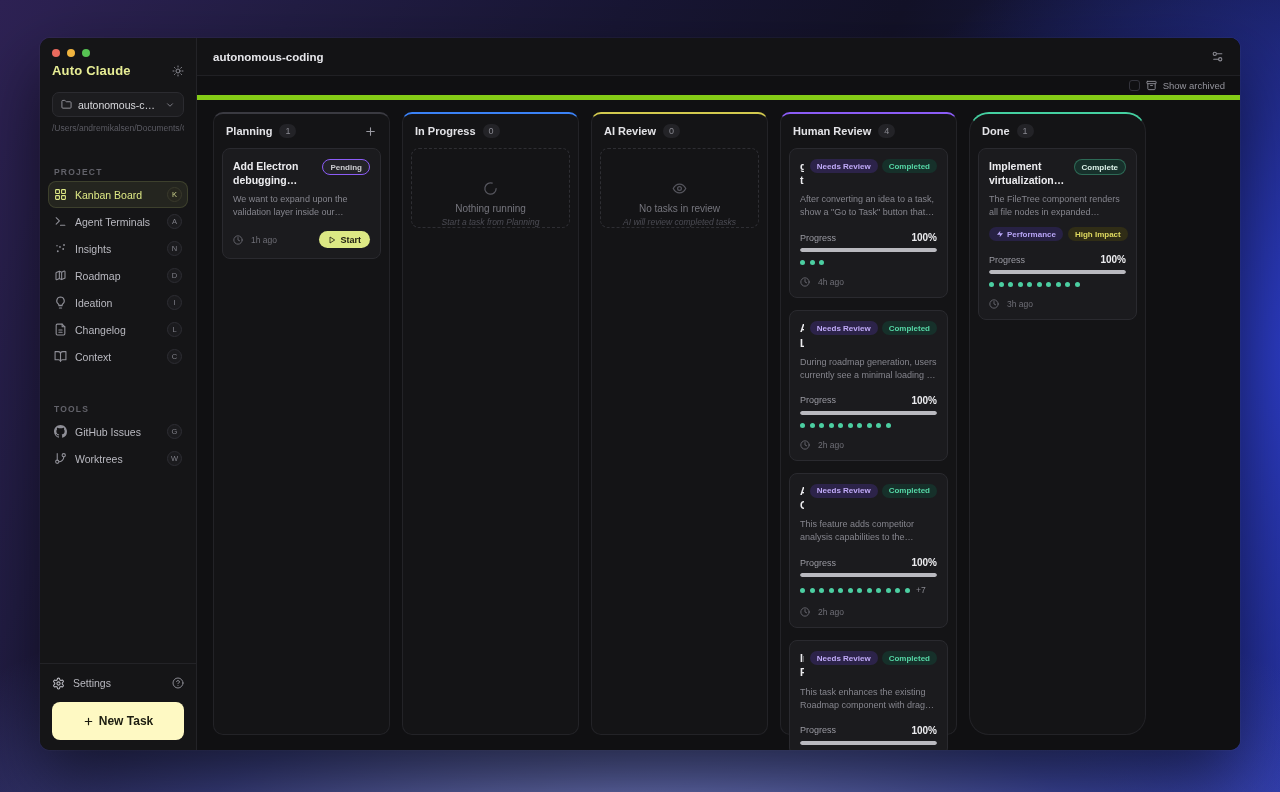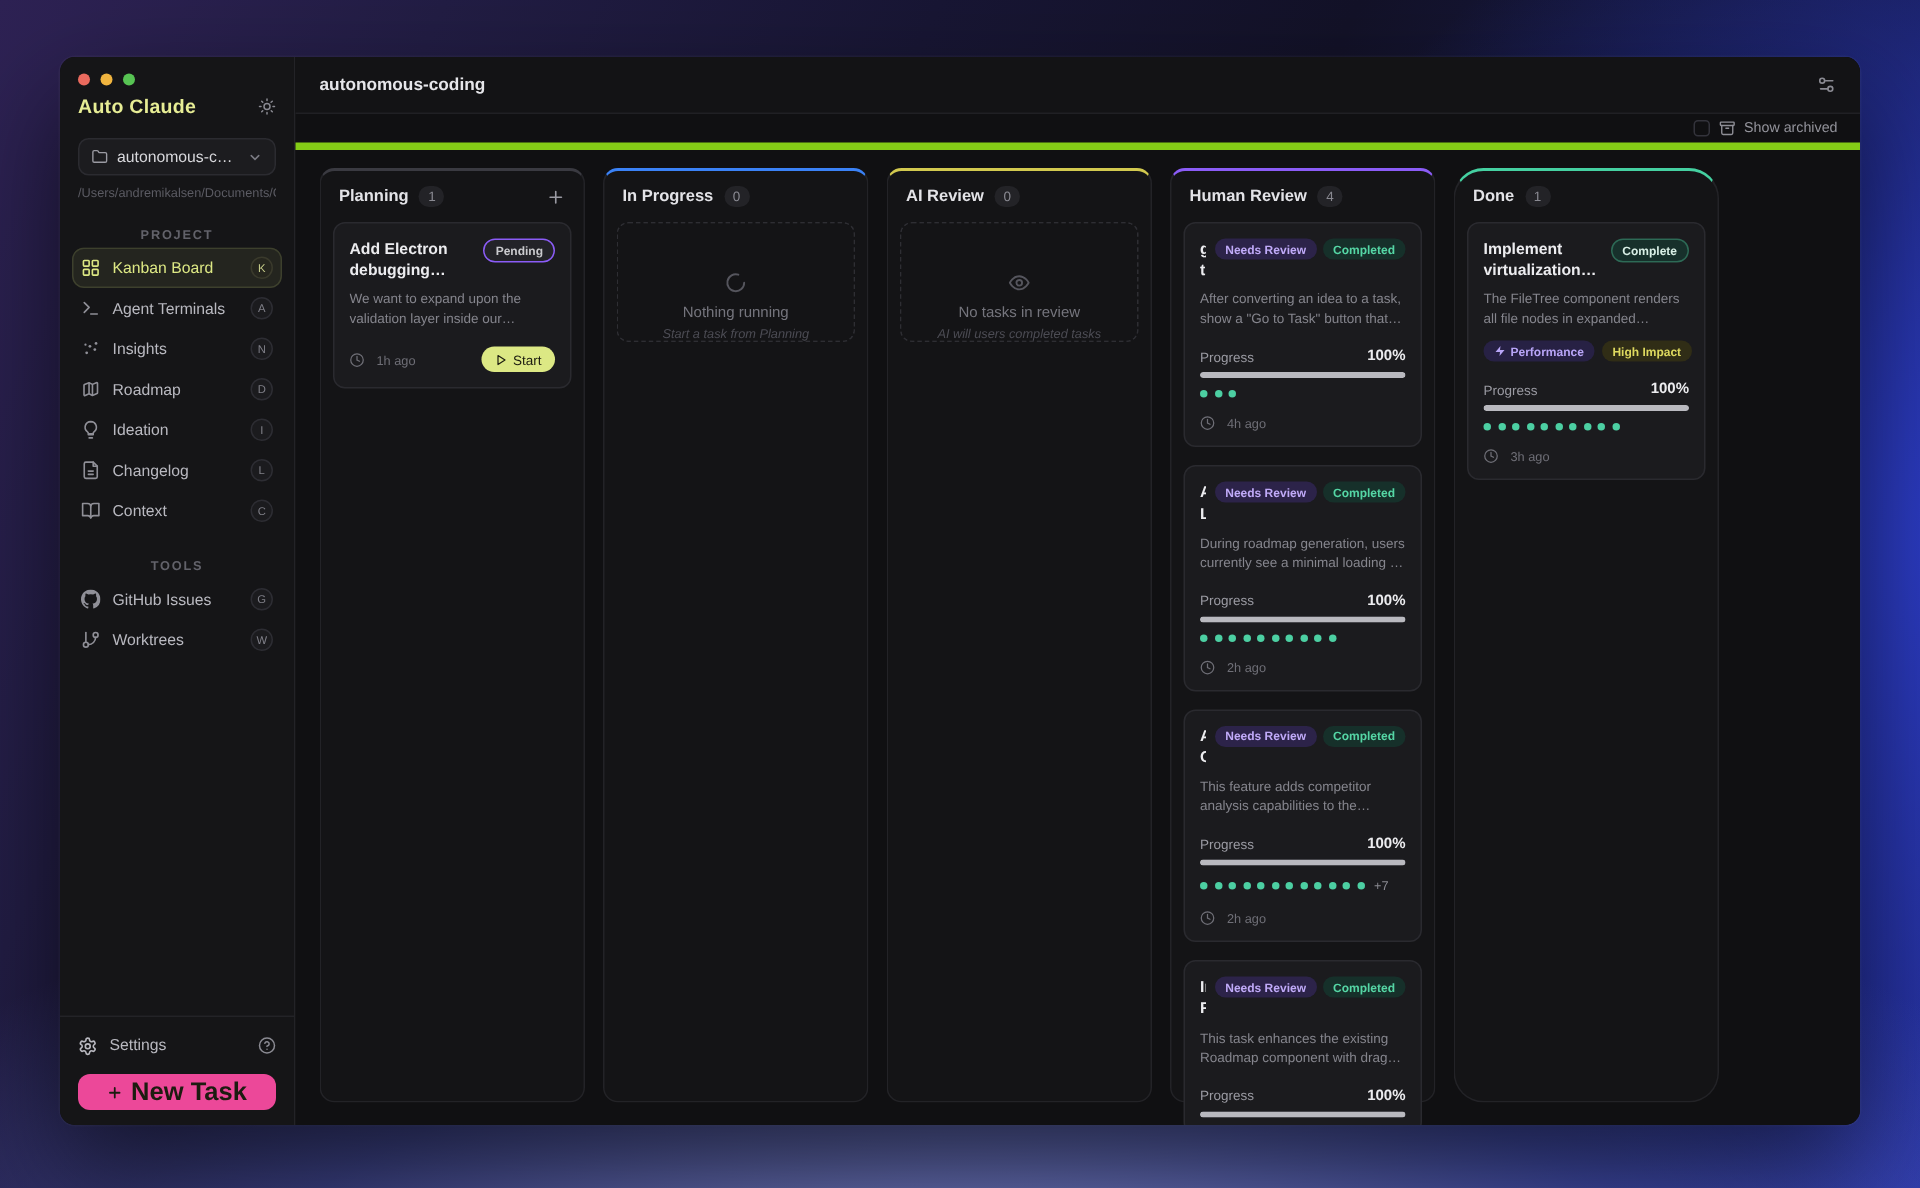--- a/index.html
+++ b/index.html
@@ -21,36 +21,36 @@
   .traffic { display:flex; gap:7px; padding:11px 0 0 12px; }
   .tl { width:8px; height:8px; border-radius:50%; }
   .tl.r{background:#ea6a5e;} .tl.y{background:#f0b43f;} .tl.g{background:#57c353;}
   .brandrow { display:flex; align-items:center; justify-content:space-between; padding:6px 12px 10px 12px; }
   .brand { font-size:13px; font-weight:bold; color:#e7ed95; letter-spacing:.2px; }
   .iconbtn { color:#8a8a92; display:flex; align-items:center; }
   .selector { margin:4px 12px 0 12px; height:25px; border:1px solid #2b2b30; background:#1c1c1f; border-radius:7px;
     display:flex; align-items:center; gap:6px; padding:0 8px; color:#d8d8dc; font-size:10.5px; }
   .selector .lbl { flex:1; white-space:nowrap; overflow:hidden; text-overflow:ellipsis; }
   .path { margin:6px 12px 0 12px; font-size:8.5px; color:#5b5b63; white-space:nowrap; overflow:hidden; }
-  .sec { margin:18px 14px 4px 14px; font-size:8.5px; letter-spacing:1.2px; color:#62626a; font-weight:bold;text-align:center; }
+  .sec { margin:34px 14px 4px 14px; font-size:8.5px; letter-spacing:1.2px; color:#62626a; font-weight:bold; }
   .nav { padding:0 8px; }
   .navitem { display:flex; align-items:center; gap:8px; height:27px; padding:0 6px; border-radius:8px; color:#b9b9c0; cursor:pointer; }
   .navitem .nlbl { flex:1; font-size:10.5px; }
   .navitem .nic { display:flex; color:#8f8f97; }
   .navitem.active { background:rgba(223,232,132,.08); box-shadow:inset 0 0 0 1px rgba(223,232,132,.14); color:#dde884; }
   .navitem.active .nic { color:#dde884; }
   .kbd { width:15px; height:15px; border-radius:50%; border:1px solid #2d2d33; background:#1b1b1e;
     color:#808089; font-size:7.5px; display:flex; align-items:center; justify-content:center; }
   .navitem.active .kbd { background:#26261e; color:#c9cf8b; border-color:#3a3a2c; }
   .sidebar .spacer { flex:1; }
   .sidefoot { border-top:1px solid #232327; padding:8px 12px 10px 12px; }
   .settingsrow { display:flex; align-items:center; gap:8px; color:#b9b9c0; height:22px; cursor:pointer; }
   .settingsrow .slbl { flex:1; font-size:10.5px; }
-  .newtask { margin-top:8px; width:100%; height:24px; border:none; border-radius:8px; background:#ec4899;
-    color:#1c1c10; font-size:17px; font-weight:bold; display:flex; align-items:center; justify-content:center; gap:5px;
+  .newtask { margin-top:8px; width:100%; height:38px; border:none; border-radius:8px; background:#fef9c3;
+    color:#1c1c10; font-size:12px; font-weight:bold; display:flex; align-items:center; justify-content:center; gap:5px;
     font-family:inherit; cursor:pointer; }
   
   .main { flex:1; display:flex; flex-direction:column; background:#101012; min-width:0; }
   .topbar { height:38px; flex:0 0 38px; background:#131315; border-bottom:1px solid #202024;
     display:flex; align-items:center; justify-content:space-between; padding:0 16px; }
   .topbar .title { font-size:11.5px; font-weight:bold; color:#e6e6ea; }
   .subbar { height:24px; flex:0 0 24px; display:flex; align-items:center; justify-content:flex-end; gap:6px;
     padding:0 15px; border-bottom:5px solid #84cc16; color:#8f8f97; }
   .cbx { width:11px; height:11px; border:1px solid #33333b; border-radius:3px; background:transparent; cursor:pointer; }
   .subbar .slabel { font-size:9.5px; color:#93939b; cursor:pointer; }
@@ -83,21 +83,21 @@
   .proglbl { font-size:9px; color:#9a9aa2; }
   .progval { font-size:10px; font-weight:bold; color:#ececef; }
   .bar { margin-top:5px; height:4px; border-radius:2px; background:#2a2a2e; overflow:hidden; }
   .fill { height:100%; width:100%; background:#b9b9bf; border-radius:2px; }
   .dots { display:flex; align-items:center; gap:4.5px; margin-top:8px; flex-wrap:wrap; }
   .dot { width:5px; height:5px; border-radius:50%; background:#4ccfa2; }
   .more { font-size:8.5px; color:#8a8a92; margin-left:2px; }
   .cfoot { display:flex; align-items:center; justify-content:space-between; margin-top:12px; }
   .time { display:flex; align-items:center; gap:8px; color:#6f6f77; font-size:8.5px; }
   .startbtn { display:flex; align-items:center; gap:4px; background:#dce884; color:#1c1c10; border:none;
-    font-size:9px; font-weight:normal; padding:3.5px 9px; border-radius:10px; font-family:inherit; cursor:pointer; }
+    font-size:9px; font-weight:bold; padding:3.5px 9px; border-radius:10px; font-family:inherit; cursor:pointer; }
   .empty { margin:2px 8px; border:1px dashed #2e2e33; border-radius:8px; height:80px;
     display:flex; flex-direction:column; align-items:center; justify-content:flex-end; gap:3px; color:#55555d; }
   .emptytitle { font-size:10px; color:#75757d; margin-top:4px; }
   .emptysub { font-size:8.5px; color:#4c4c54;font-style:italic; }
   svg { display:block; }
 </style>
 </head>
 <body>
 
 <div class="window">
@@ -362,21 +362,21 @@
           <span class="colcount">0</span>
         </div>
         <div class="empty">
           <span>
               <svg width="15" height="15" viewBox="0 0 24 24" fill="none" stroke="currentColor" stroke-width="2" stroke-linejoin="round">
                 <path d="M2 12s3.5-7 10-7 10 7 10 7-3.5 7-10 7S2 12 2 12z"></path>
                 <circle cx="12" cy="12" r="3"></circle>
               </svg>
             </span>
           <span class="emptytitle">No tasks in review</span>
-          <span class="emptysub">AI will users completed tasks</span>
+          <span class="emptysub">AI will review completed tasks</span>
         </div>
       </div>
 
       <div class="col" style="border-top-color: rgb(139, 92, 246);">
         <div class="colhead">
           <span class="coltitle">Human Review</span>
           <span class="colcount">4</span>
         </div>
 
         <div class="card">

